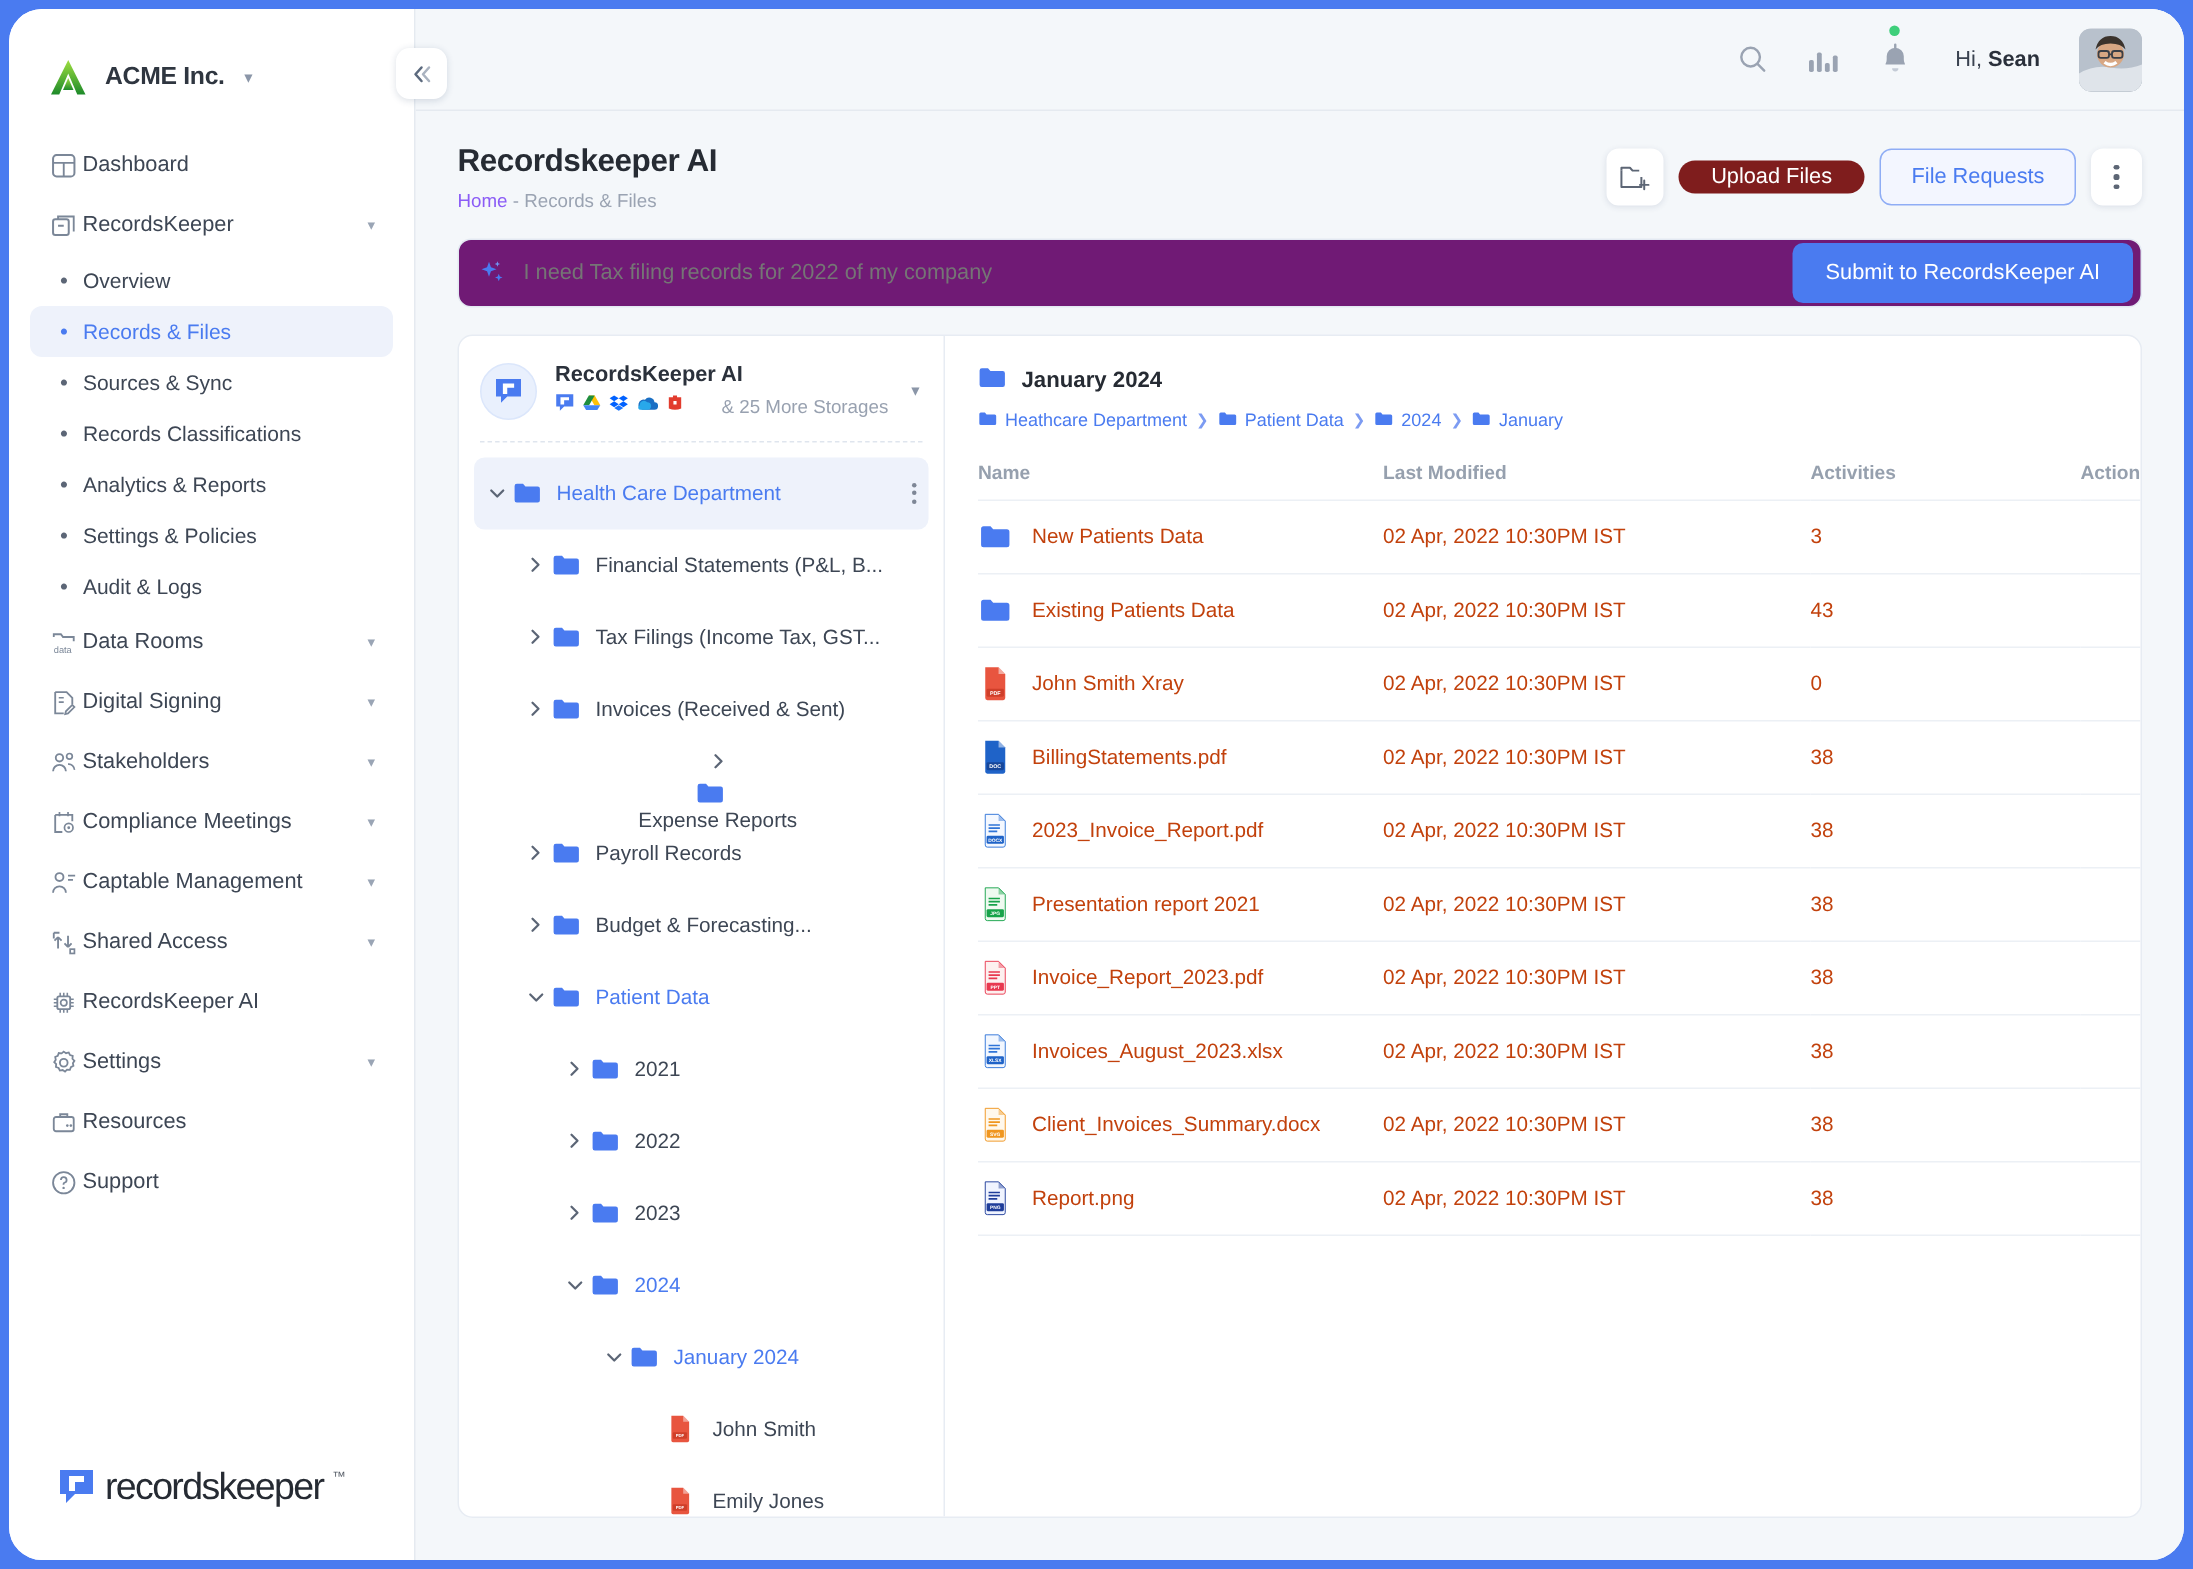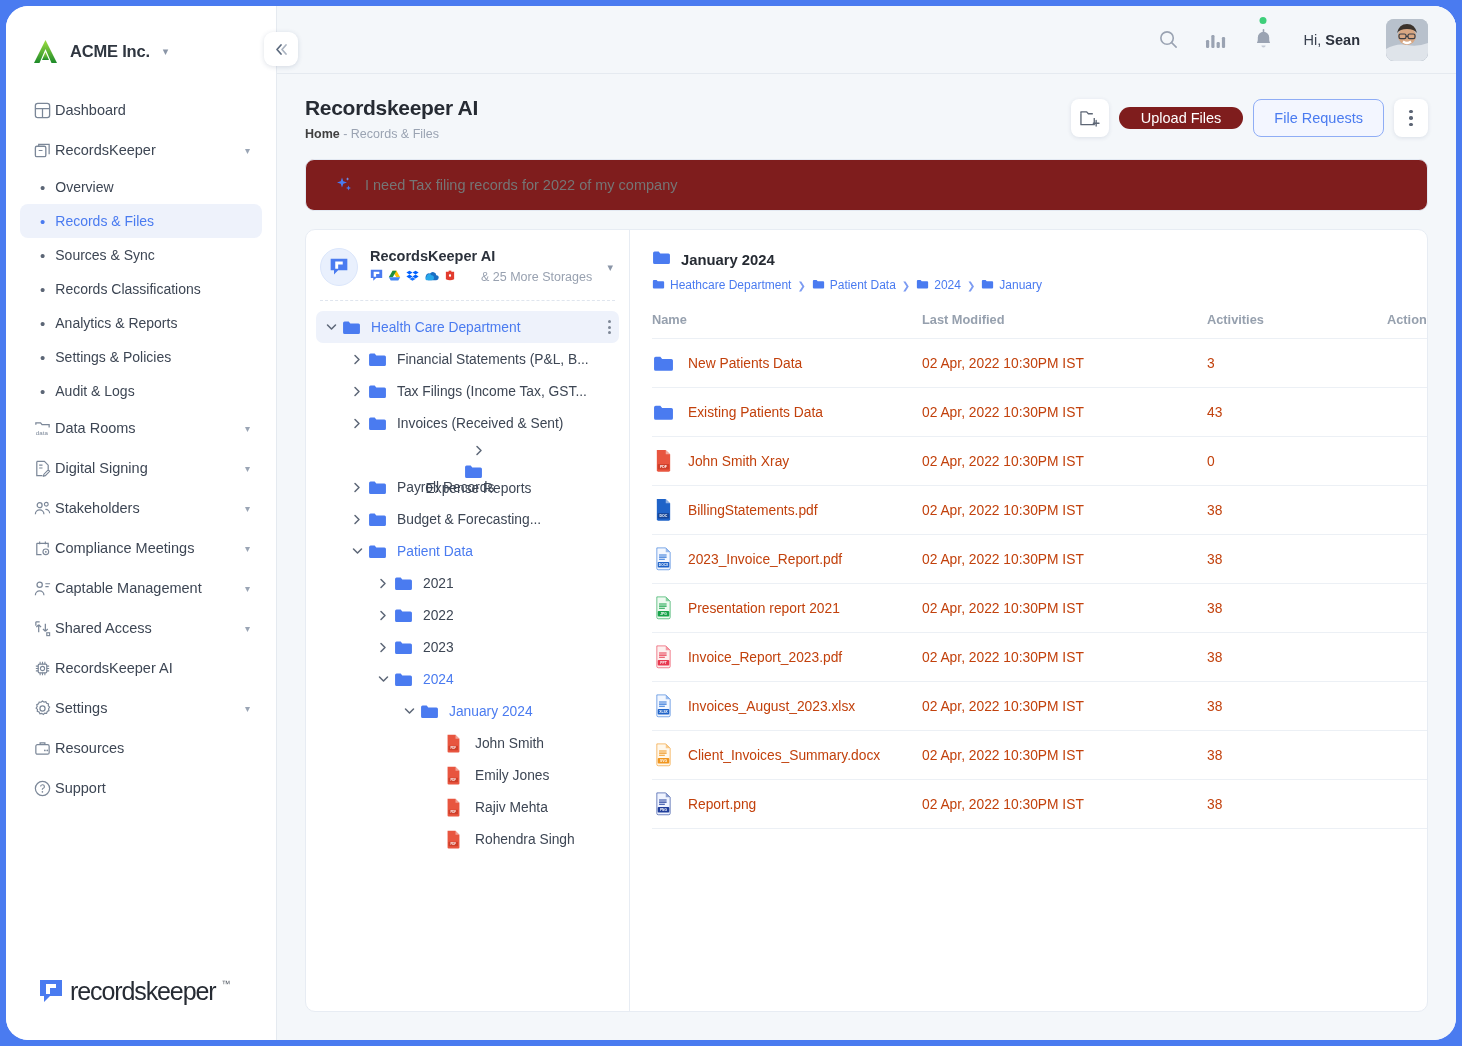--- a/index.html
+++ b/index.html
@@ -91,21 +91,21 @@
     width: 42px; height: 42px; border-radius: 8px; overflow: hidden;
     background: linear-gradient(160deg,#c9cfd6,#8d99a6);
     flex: 0 0 42px; position: relative; cursor: pointer;
   }
   .green-dot { position:absolute; top:-11px; left:50%; transform:translateX(-50%); width:7px;height:7px;border-radius:50%;background:#3ecf7a; }
 
   .page-head { padding: 22px 28px 0 28px; display: flex; align-items: flex-start; }
   .page-head .left { flex: 1 1 auto; }
   .page-title { font-size: 21px; font-weight: bold; color: #262b33; letter-spacing: -.3px; }
   .crumbs { margin-top: 7px; font-size: 12.5px; color: #9aa3b2; }
-  .crumbs a { color: #404040; text-decoration: none; font-weight: bold; }
+  .crumbs a { color: #8b5cf6; text-decoration: none; }
   .head-actions { display: flex; align-items: center; gap: 10px; padding-top: 3px; }
   .icon-btn {
     width: 38px; height: 38px; border-radius: 8px; background: #fff;
     box-shadow: 0 1px 4px rgba(40,60,100,.12);
     display: flex; align-items: center; justify-content: center; cursor: pointer;
     color: #5d6675;
   }
   .btn-primary {
     height: 22px; padding: 0 22px; border-radius: 14px; border: none;
     background: #7f1d1d; color: #fff; font-size: 14.5px; cursor: pointer;
@@ -119,22 +119,22 @@
   .kebab-btn {
     width: 34px; height: 38px; border-radius: 8px; background: #fff;
     box-shadow: 0 1px 4px rgba(40,60,100,.12);
     display: flex; align-items: center; justify-content: center; cursor: pointer;
   }
   .kdots { display:flex; flex-direction:column; gap:3px; align-items:center; }
   .kdots i { width:3.5px;height:3.5px;border-radius:50%;background:#5d6675;display:block; }
 
   .ai-bar {
     margin: 18px 28px 0 28px; height: 52px;
-    background: #7f1d1d; border: 1px solid #e3e9f2; border-radius: 9px;
-    display: flex; align-items: center; padding-left: 28px; padding-right: 5px;
+    background: #701a75; border: 1px solid #e3e9f2; border-radius: 9px;
+    display: flex; align-items: center; padding-left: 12px; padding-right: 5px;
   }
   .spark { width: 20px; height: 20px; flex: 0 0 20px; }
   .ai-input {
     flex: 1 1 auto; border: none; outline: none; background: transparent;
     font-size: 14.5px; color: #a3acba; padding-left: 11px;
     font-family: "Liberation Sans", sans-serif;
   }
   .ai-submit {
     height: 40px; padding: 0 22px; border-radius: 7px; border: none;
     background: #4a7bf0; color: #fff; font-size: 14.5px; cursor: pointer;
@@ -155,21 +155,21 @@
     display: flex; align-items: center; justify-content: center;
   }
   .storage-title { font-size: 14.5px; font-weight: bold; color: #2b313b; }
   .storage-sub { display: flex; align-items: center; gap: 5px; margin-top: 4px; }
   .storage-sub .more { font-size: 12.5px; color: #98a1b0; margin-left: 20px; }
   .storage-caret { color: #8b96a8; font-size: 11px; margin-left: auto; cursor: pointer; }
   .dashed { border-top: 1px dashed #dfe5ee; margin: 14px 14px 0 14px; }
 
   .tree { padding: 10px 10px 0 10px; }
   .tree-row {
-    display: flex; align-items: center; height: 32px; border-radius: 7px;
+    display: flex; align-items: center; height: 48px; border-radius: 7px;
     cursor: pointer; font-size: 13.8px; color: #3d4654; padding-right: 8px;
     white-space: nowrap;
   }
   .tree-row.hl { background: #eef2fb; color: #4a7bf0; }
   .tree-row.sel { color: #4a7bf0; }
   .tw { width: 22px; flex: 0 0 22px; display: flex; align-items: center; justify-content: center; color: #5c6676; font-size: 10px; }
   .tree-row .fico { width: 20px; flex: 0 0 20px; margin-right: 9px; display:flex; align-items:center; }
   .tree-row .rkebab { margin-left: auto; display:flex; flex-direction:column; gap:2.5px; align-items:center; }
   .tree-row .rkebab i { width:3px;height:3px;border-radius:50%;background:#7e8796;display:block; }
 
@@ -483,20 +483,21 @@
 
     <div class="ai-bar">
       <span class="spark">
         <svg viewBox="0 0 20 20" width="20" height="20">
           <path d="M8 2.5 L9.3 6.2 L13 7.5 L9.3 8.8 L8 12.5 L6.7 8.8 L3 7.5 L6.7 6.2 Z" fill="#4a7bf0"></path>
           <path d="M14.5 10.5 L15.2 12.3 L17 13 L15.2 13.7 L14.5 15.5 L13.8 13.7 L12 13 L13.8 12.3 Z" fill="#4a7bf0"></path>
           <path d="M13.6 2.2 L14.1 3.5 L15.4 4 L14.1 4.5 L13.6 5.8 L13.1 4.5 L11.8 4 L13.1 3.5 Z" fill="#6f96f4"></path>
         </svg>
       </span>
       <input class="ai-input" placeholder="I need Tax filing records for 2022 of my company" style="">
+      <button class="ai-submit">Submit to RecordsKeeper AI</button>
     </div>
 
     <div class="content-card">
 
       <div class="tree-pane">
         <div class="storage-head">
           <span class="storage-avatar">
             <svg viewBox="0 0 24 24" width="20" height="20">
                 <path d="M2 2 H22 V16 H11 L6 21 V16 H2 Z" fill="#4a7bf0"></path>
                 <path d="M7.5 5.5 H16.5 V9 H11 V14 H7.5 Z" fill="#ffffff"></path>

